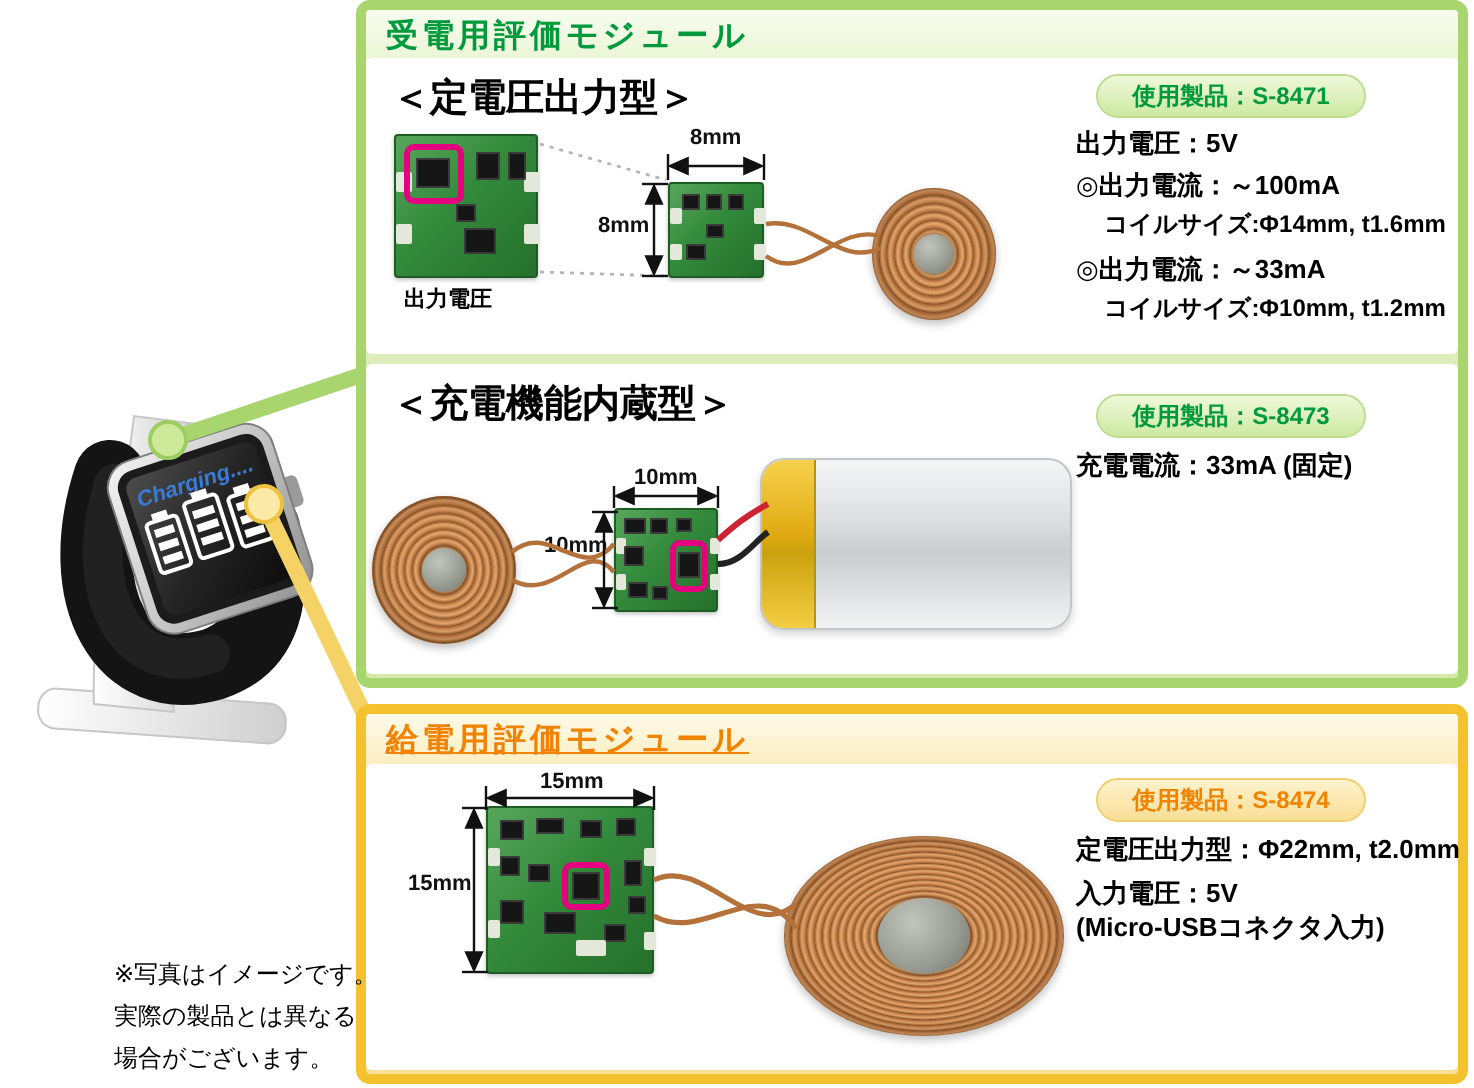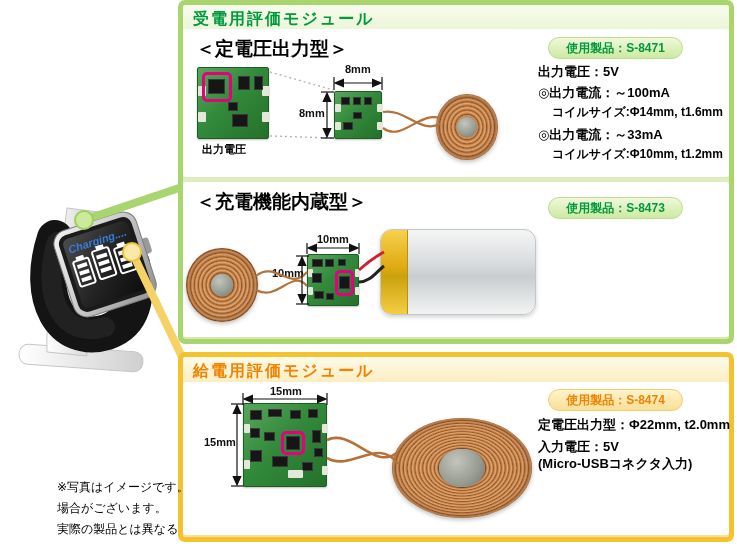--- a/index.html
+++ b/index.html
@@ -11,21 +11,21 @@
   .box { position:absolute; border-radius:7px; }
   .box-green { left:178px; top:0; width:556px; height:344px;
     border:5px solid #a9d56e;
     background:linear-gradient(180deg,#f7fcee 0%,#e4f2c8 12%,#d5e9ad 100%); }
   .box-orange { left:178px; top:352px; width:556px; height:190px;
     border:5px solid #f4c22e;
     background:linear-gradient(180deg,#fefae9 0%,#fbeec2 14%,#f8e09b 100%); }
   .box-header { position:absolute; left:10px; top:2px; font-size:16px; font-weight:bold;
     letter-spacing:2px; line-height:24px; white-space:nowrap; }
   .box-green  .box-header { color:#009a3d; }
-  .box-orange .box-header { color:#f08300; }
+  .box-orange .box-header { color:#f08300;text-decoration:underline; }
 
   
   .panel { position:absolute; background:#ffffff; border-radius:3px; }
   #panelA { left:183px; top:29px;  width:546px; height:148px; }
   #panelB { left:183px; top:182px; width:546px; height:155px; }
   #panelC { left:183px; top:382px; width:546px; height:153px; }
 
   .panel-title { position:absolute; font-size:19px; font-weight:bold; color:#000; white-space:nowrap; }
 
   .badge { position:absolute; width:135px; height:22px; border-radius:12px; text-align:center;
@@ -208,20 +208,21 @@
     <div class="hl" style="left:27px;top:15px;width:19px;height:26px"></div>
   </div>
   <div class="dim" style="left:317px;top:233px">10mm</div>
   <div class="dim" style="left:272px;top:267px">10mm</div>
 
   <div class="battery" style="left:380px;top:229px;width:156px;height:86px">
     <div class="cap"></div>
   </div>
 
   <div class="badge badge-green" style="left:548px;top:197px">使用製品：S-8473</div>
+  <div class="spec" style="left:538px;top:224px">充電電流：33mA (固定)</div>
 
   <section class="box box-orange">
     <h2 class="box-header">給電用評価モジュール</h2>
   </section>
 
   <div class="panel" id="panelC"></div>
 
   <div class="pcb" style="left:243px;top:403px;width:84px;height:84px">
     <div class="pad" style="left:0;top:20px;width:6px;height:9px"></div>
     <div class="pad" style="left:0;top:56px;width:6px;height:9px"></div>
@@ -303,17 +304,17 @@
       <line x1="243" y1="393" x2="243" y2="405"></line>
         <line x1="327" y1="393" x2="327" y2="405"></line>
       <line x1="237" y1="406" x2="237" y2="484" marker-start="url(#ah)" marker-end="url(#ah)"></line>
       <line x1="231" y1="404" x2="244" y2="404"></line>
         <line x1="231" y1="486" x2="244" y2="486"></line>
     </g>
   </svg>
 
   <div class="disclaimer">
     <div>※写真はイメージです。</div>
+    <div>実際の製品とは異なる</div>
     <div>場合がございます。</div>
-    <div>実際の製品とは異なる</div>
   </div>
 
 </div>
 
 </body></html>

